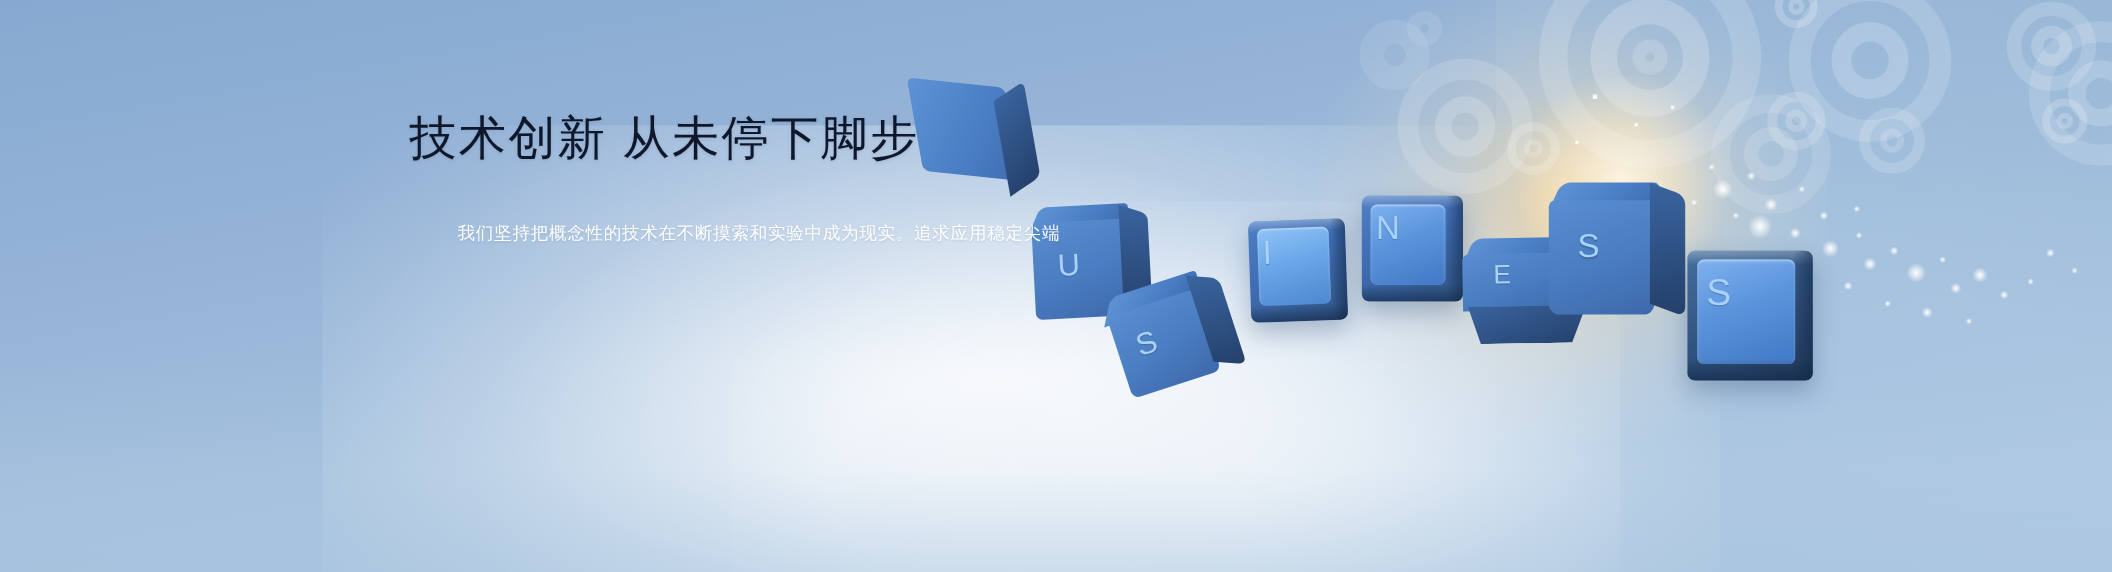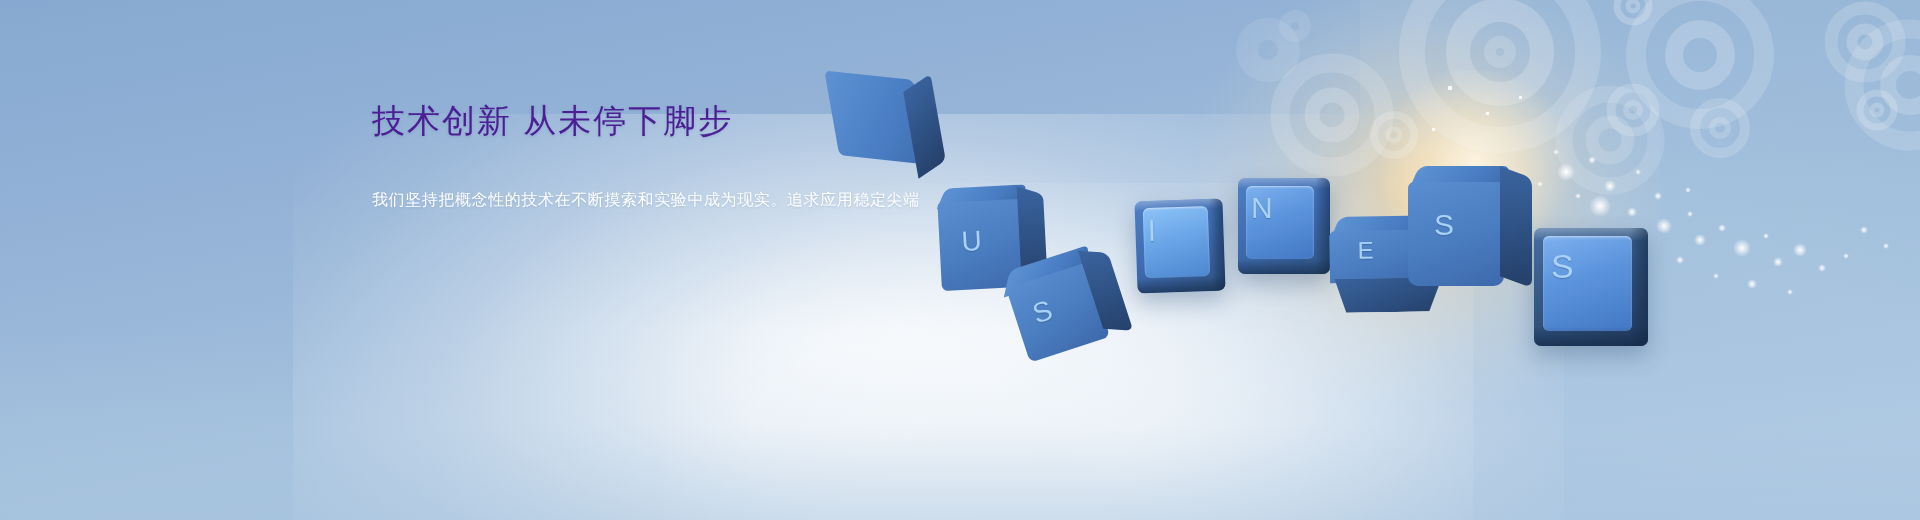--- a/index.html
+++ b/index.html
@@ -94,38 +94,38 @@
   .sparkles{ position:absolute; left:0; top:0; width:1920px; height:520px; pointer-events:none; }
 
   
   .copy{
     position:absolute;
     left:372px; top:100px;
     width:700px;
     z-index:6;
   }
   .headline{
-    font-size:33px;
+    font-size:43px;
     line-height:1.25;
-    color:#4c1d95;
+    color:#0f172a;
     letter-spacing:2px;
     font-weight:400;
     white-space:nowrap;
     text-shadow:0 1px 3px rgba(90,120,160,.28);
   }
   .subcopy{
     margin-top:42px;
     font-size:16px;
     line-height:2.15;
     color:#ffffff;
     letter-spacing:.6px;
     font-weight:400;
     text-shadow:0 1px 2px rgba(90,120,160,.22);
   }
-  .subcopy div{ white-space:nowrap; }
+  .subcopy div{ white-space:nowrap;margin-left:44px; }
 
   
   .keys{ position:absolute; inset:0; z-index:5; }
 
   
   .kc{
     position:absolute;
     left:0; top:0;
     border-radius:7px;
     background:linear-gradient(150deg,#4e7fc4 0%,#3f6cb2 45%,#2f527f 100%);

